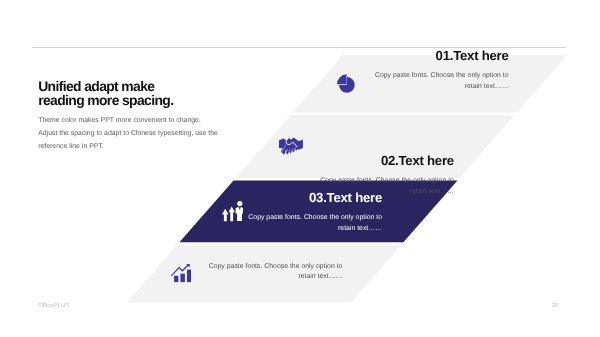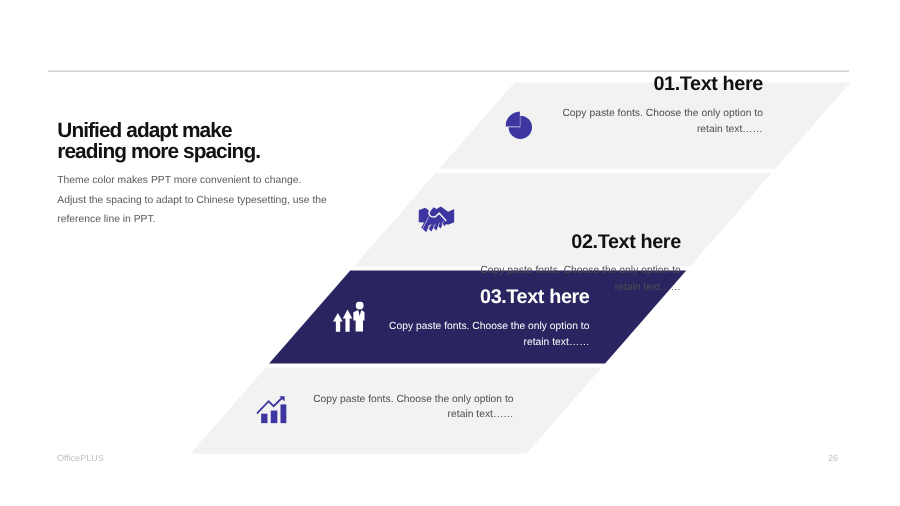--- a/index.html
+++ b/index.html
@@ -16,21 +16,21 @@
   svg.bands{position:absolute;left:0;top:0;width:600px;height:337px;}
 
   .row{position:absolute;text-align:right;}
   .rtitle{font-size:13.2px;font-weight:bold;color:#111;letter-spacing:-0.25px;line-height:13.2px;}
   .rbody{font-size:6.85px;color:#4e4e4e;line-height:10.7px;margin-top:9.1px;letter-spacing:0.02px;}
   .dark .rtitle{color:#fff;}
   .dark .rbody{color:#fff;}
 
   .row1{left:308.6px;top:49px;width:200px;}
   .row2{left:253.9px;top:125.8px;width:200px;margin-top:28px;}
-  .row3{left:193px;top:190.7px;width:200px;}
+  .row3{left:182px;top:190.7px;width:200px;}
   .row4{left:142.4px;top:252.7px;width:200px;}
 
   .icon{position:absolute;}
   .ic1{left:337px;top:74px;width:19.5px;height:19.5px;}
   .ic2{left:279px;top:136.6px;width:23.9px;height:18px;}
   .ic3{left:222.3px;top:201.2px;width:21.2px;height:20.7px;}
   .ic4{left:170.8px;top:264.4px;width:20.6px;height:18.4px;}
 
   .footer-left{position:absolute;left:38px;top:303px;font-size:6px;color:#bfbfbf;}
   .footer-right{position:absolute;left:552px;top:303px;font-size:6px;color:#bfbfbf;}

